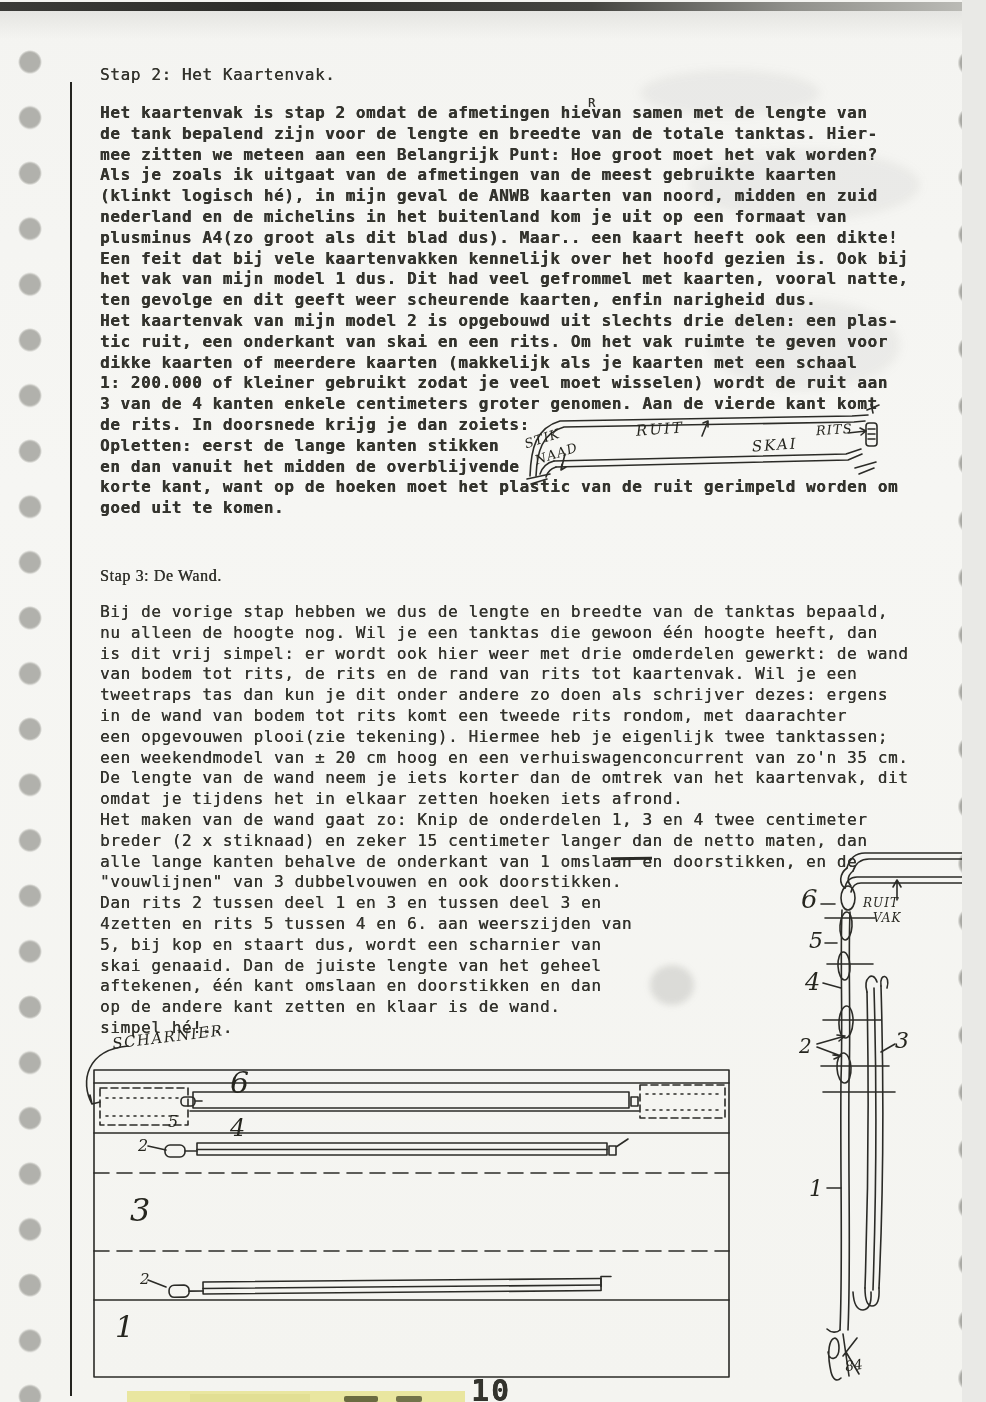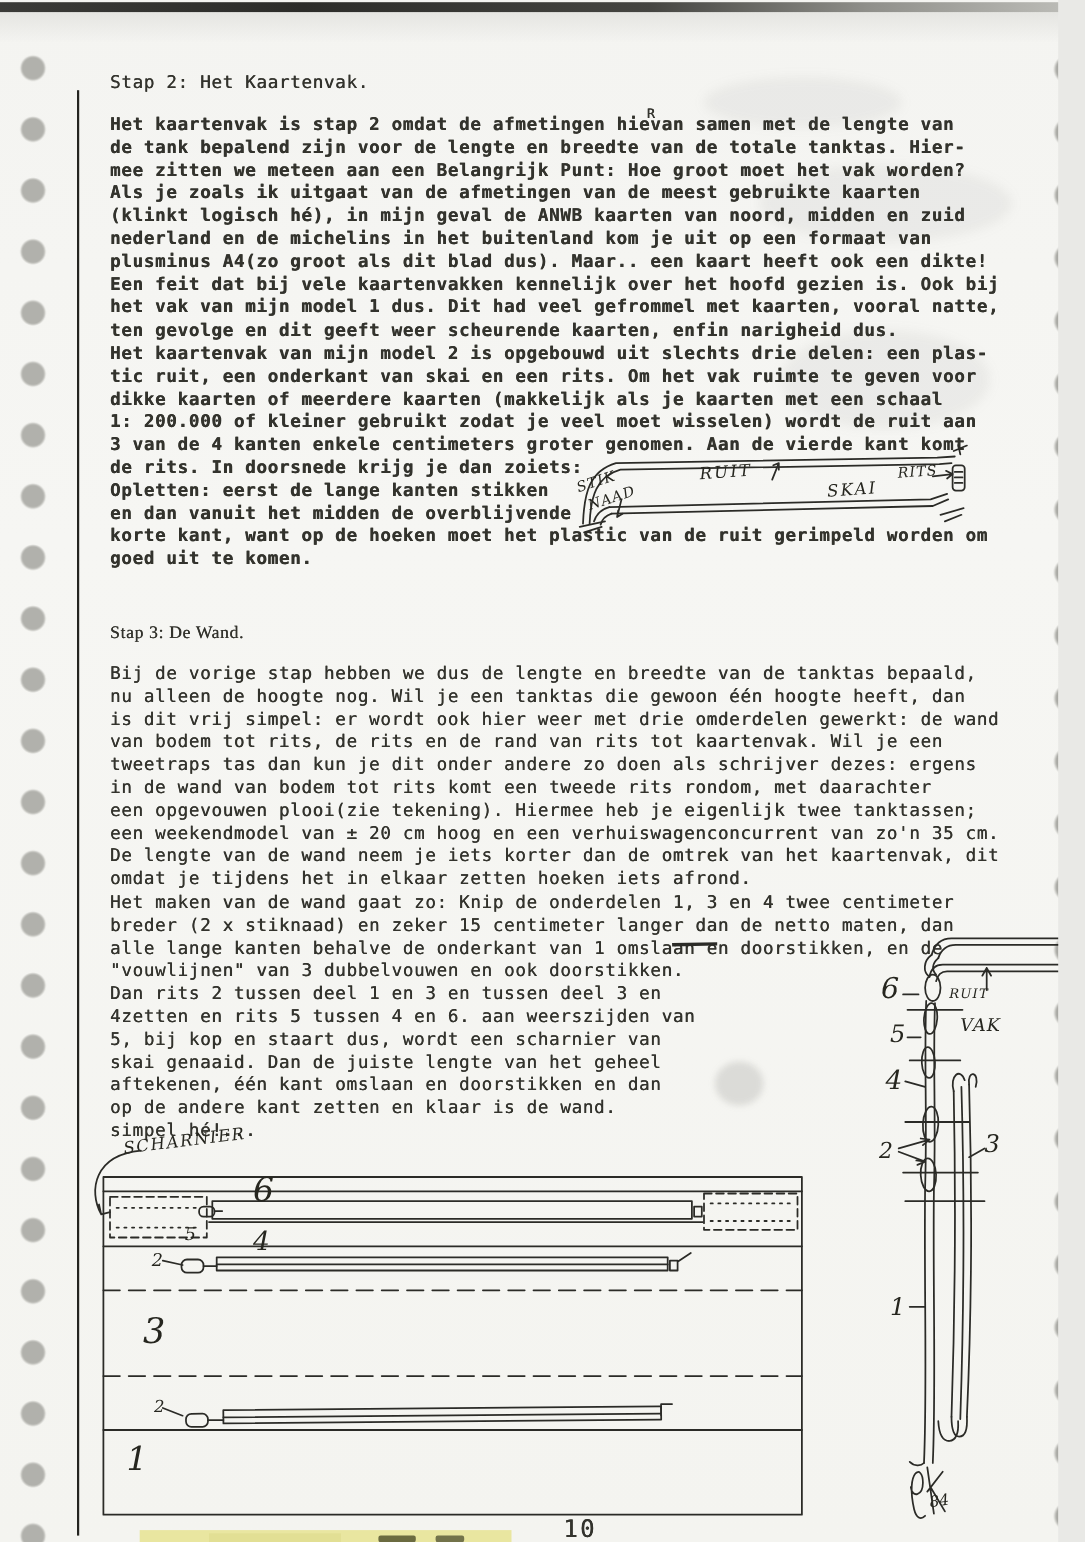--- a/index.html
+++ b/index.html
@@ -196,23 +196,23 @@
       <path d="M38,532 C30,496 46,490 46,508 C46,520 36,522 35,512 M38,532 C40,540 44,542 48,538" stroke-width="1.8"></path>
       <path d="M56,536 L50,494 M50,516 L64,498 M53,512 L66,534" stroke-width="1.8"></path>
     </svg>
     <span class="num hand" style="left:8px;top:46px;font-size:26px;">6</span>
     <span class="num hand" style="left:16px;top:90px;font-size:22px;">5</span>
     <span class="num hand" style="left:12px;top:130px;font-size:24px;">4</span>
     <span class="num hand" style="left:6px;top:196px;font-size:20px;">2</span>
     <span class="num hand" style="left:102px;top:190px;font-size:22px;">3</span>
     <span class="num hand" style="left:16px;top:338px;font-size:22px;">1</span>
     <span class="num hand" style="left:70px;top:57px;font-size:12px;letter-spacing:1px;">RUIT</span>
-    <span class="num hand" style="left:80px;top:84px;font-size:16px;letter-spacing:1px;">VAK</span>
+    <span class="num hand" style="left:80px;top:72px;font-size:12px;letter-spacing:1px;">VAK</span>
     <span class="num hand" style="left:52px;top:518px;font-size:14px;transform:rotate(-8deg);">84</span>
   </div>
 
   <div class="abs yellow" style="left:127px;top:1391px;width:338px;height:11px;"></div>
   <div class="abs" style="left:190px;top:1394px;width:120px;height:8px;background:#dedb8e;opacity:.7;"></div>
   <div class="abs" style="left:344px;top:1396px;width:34px;height:6px;background:#6b6b40;border-radius:2px;"></div>
   <div class="abs" style="left:396px;top:1396px;width:26px;height:6px;background:#73734a;border-radius:2px;"></div>
-  <span class="abs typed" style="left:512px;top:1381px;font-size:22px;letter-spacing:2px;">10</span>
+  <span class="abs typed" style="left:471px;top:1381px;font-size:30px;letter-spacing:2px;font-weight:bold;">10</span>
 
 </div>
 
 </body></html>

